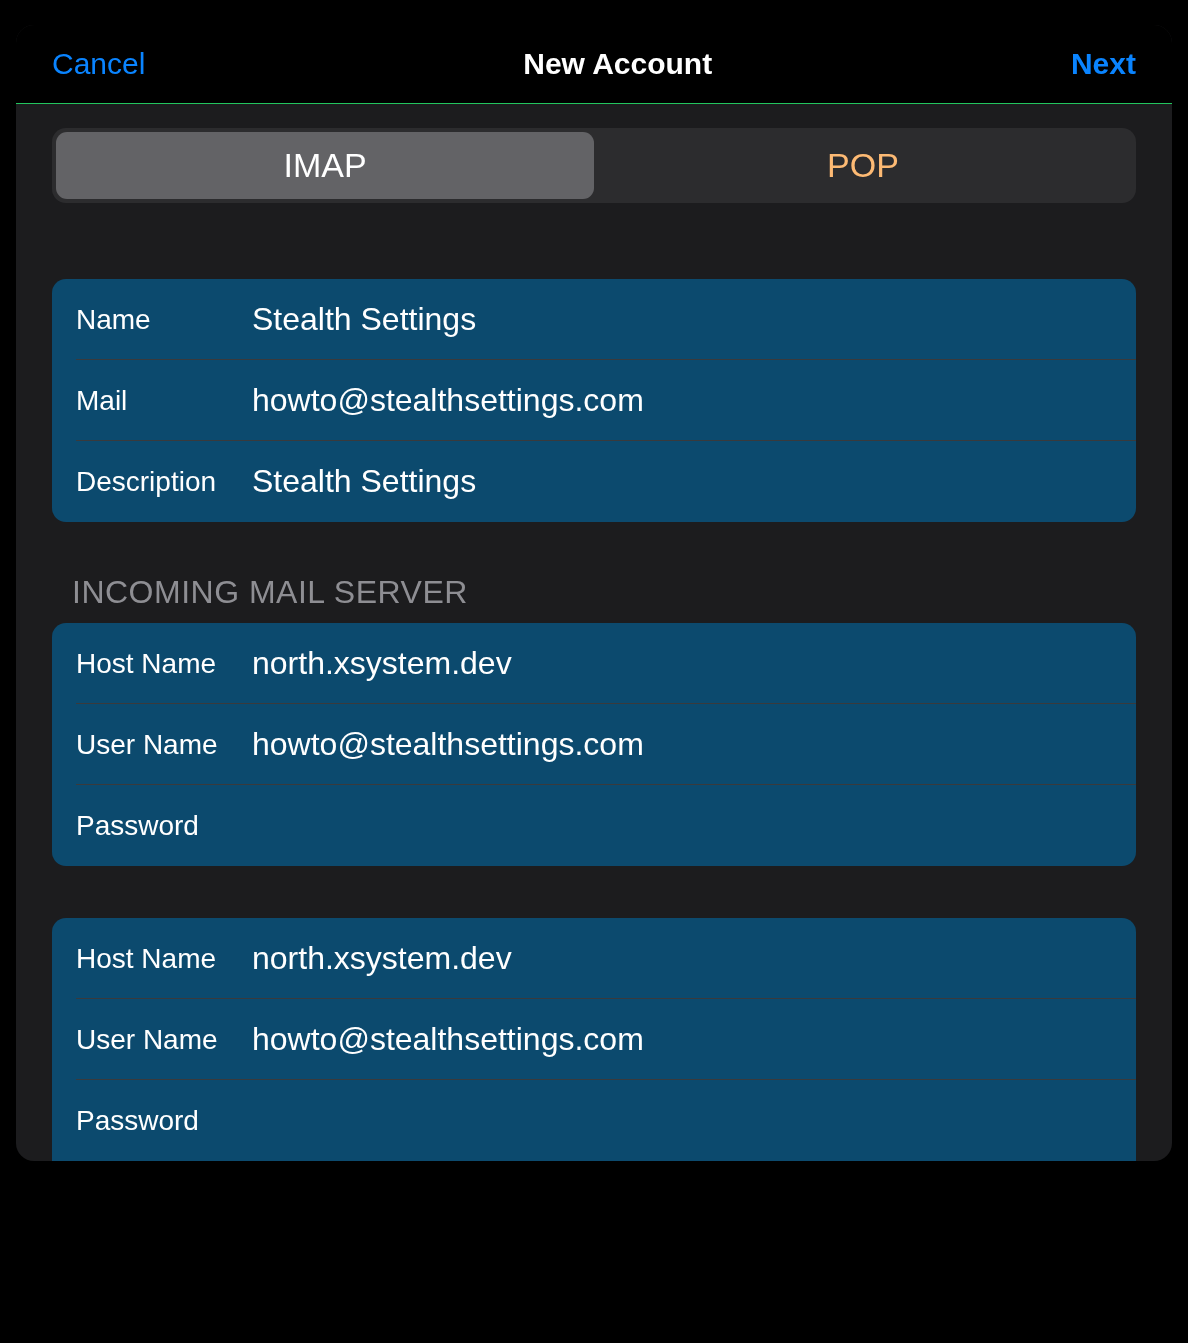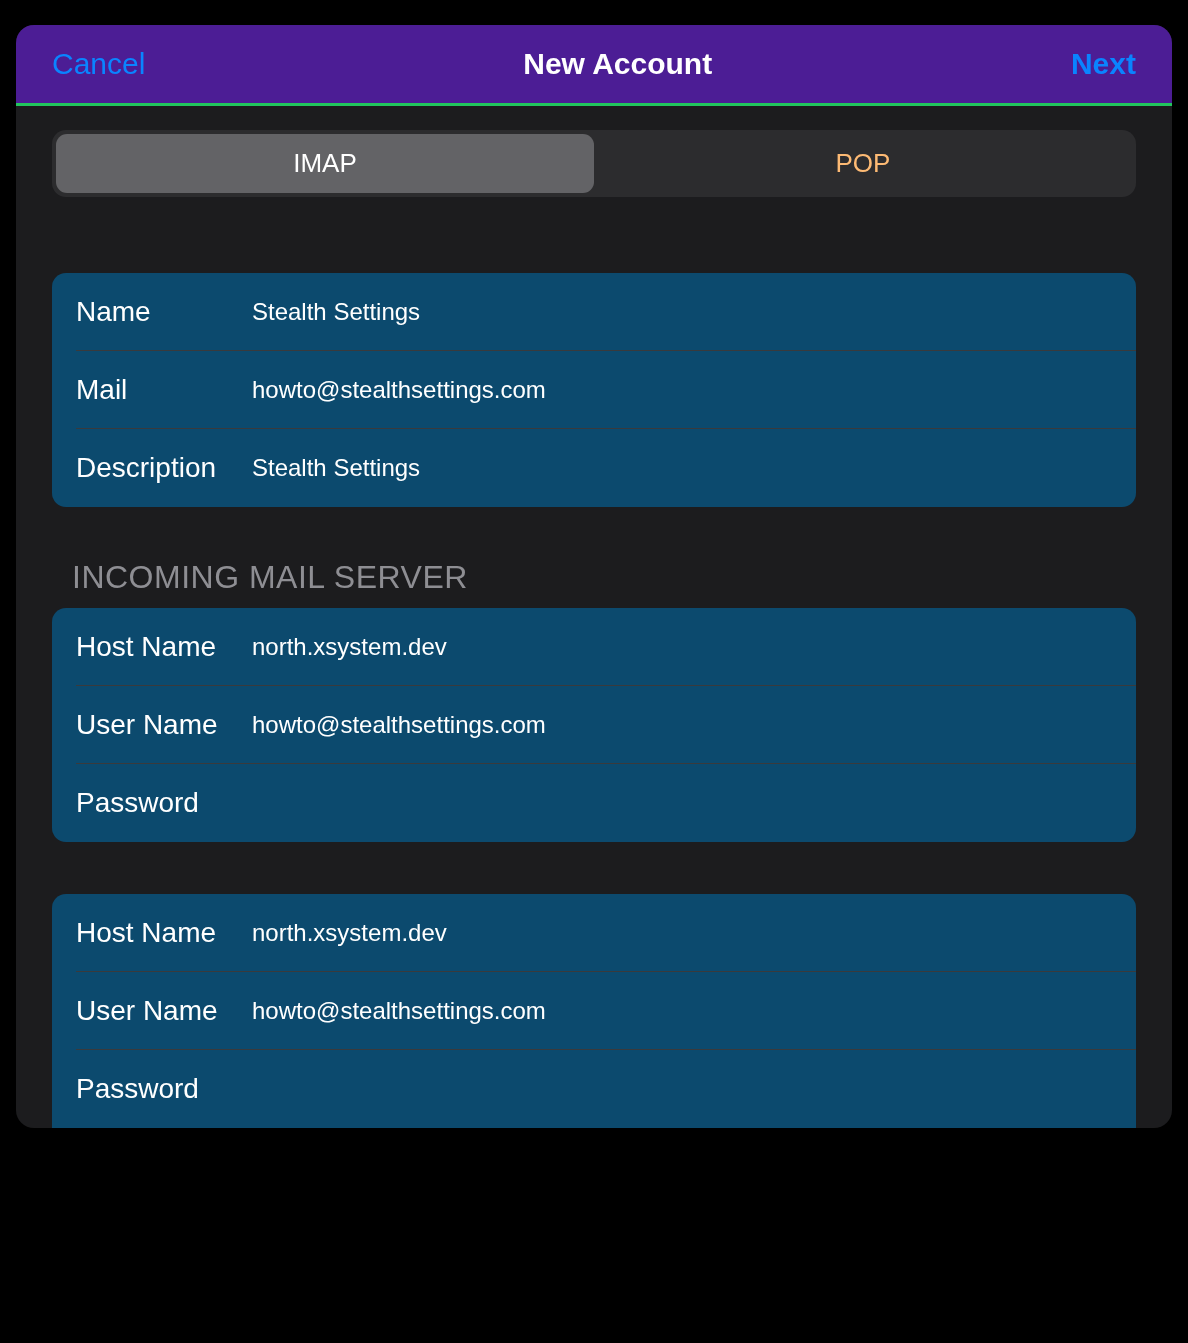--- a/index.html
+++ b/index.html
@@ -22,22 +22,22 @@
       width: 1156px;
       background: #1c1c1e;
       border-radius: 18px;
       overflow: hidden;
     }
     .header {
       display: flex;
       align-items: center;
       justify-content: space-between;
       padding: 22px 36px;
-      background: #4c1d95;
-      border-bottom: 3px solid #22c55e;
+      background: #000000;
+      border-bottom: 1px solid #22c55e;
     }
     .header-btn {
       font-size: 30px;
       font-weight: 400;
       color: #0a84ff;
       cursor: pointer;
       background: none;
       border: none;
     }
     .header-btn.next {
@@ -56,21 +56,21 @@
       display: flex;
       background: #2c2c2e;
       border-radius: 14px;
       padding: 4px;
       margin-bottom: 76px;
     }
     .segment {
       flex: 1;
       text-align: center;
       padding: 14px 0;
-      font-size: 26px;
+      font-size: 34px;
       font-weight: 500;
       color: #ffffff;
       border-radius: 11px;
       cursor: pointer;
       background: none;
       border: none;
     }
     .segment.active {
       background: #636366;
     }
@@ -115,21 +115,21 @@
     }
     .glabel {
       width: 176px;
       font-size: 28px;
       font-weight: 400;
       color: #ffffff;
       flex-shrink: 0;
     }
     .ginput {
       flex: 1;
-      font-size: 24px;
+      font-size: 32px;
       font-weight: 400;
       color: #ffffff;
       background: none;
       border: none;
       outline: none;
     }
     .group.last {
       margin-bottom: 0;
       border-bottom-left-radius: 0;
       border-bottom-right-radius: 0;

